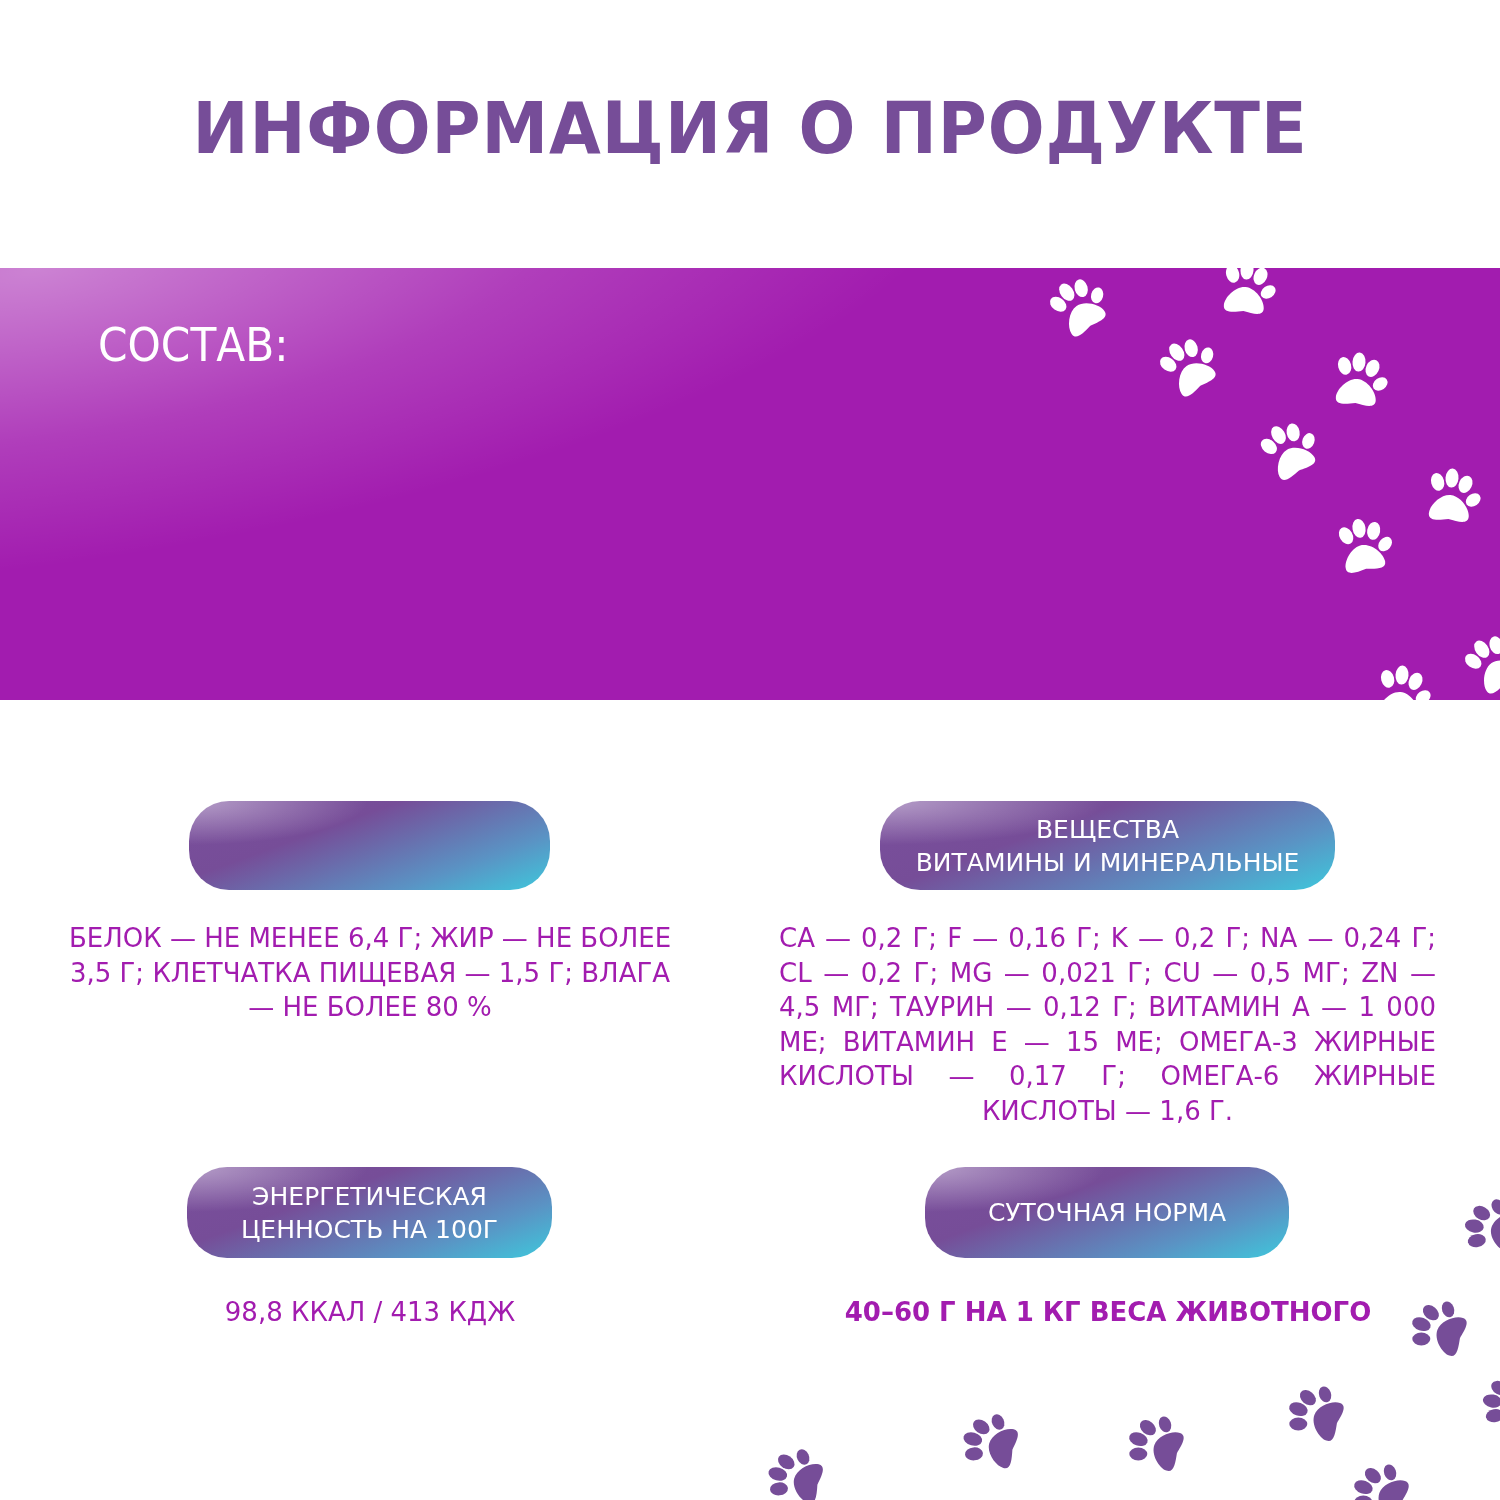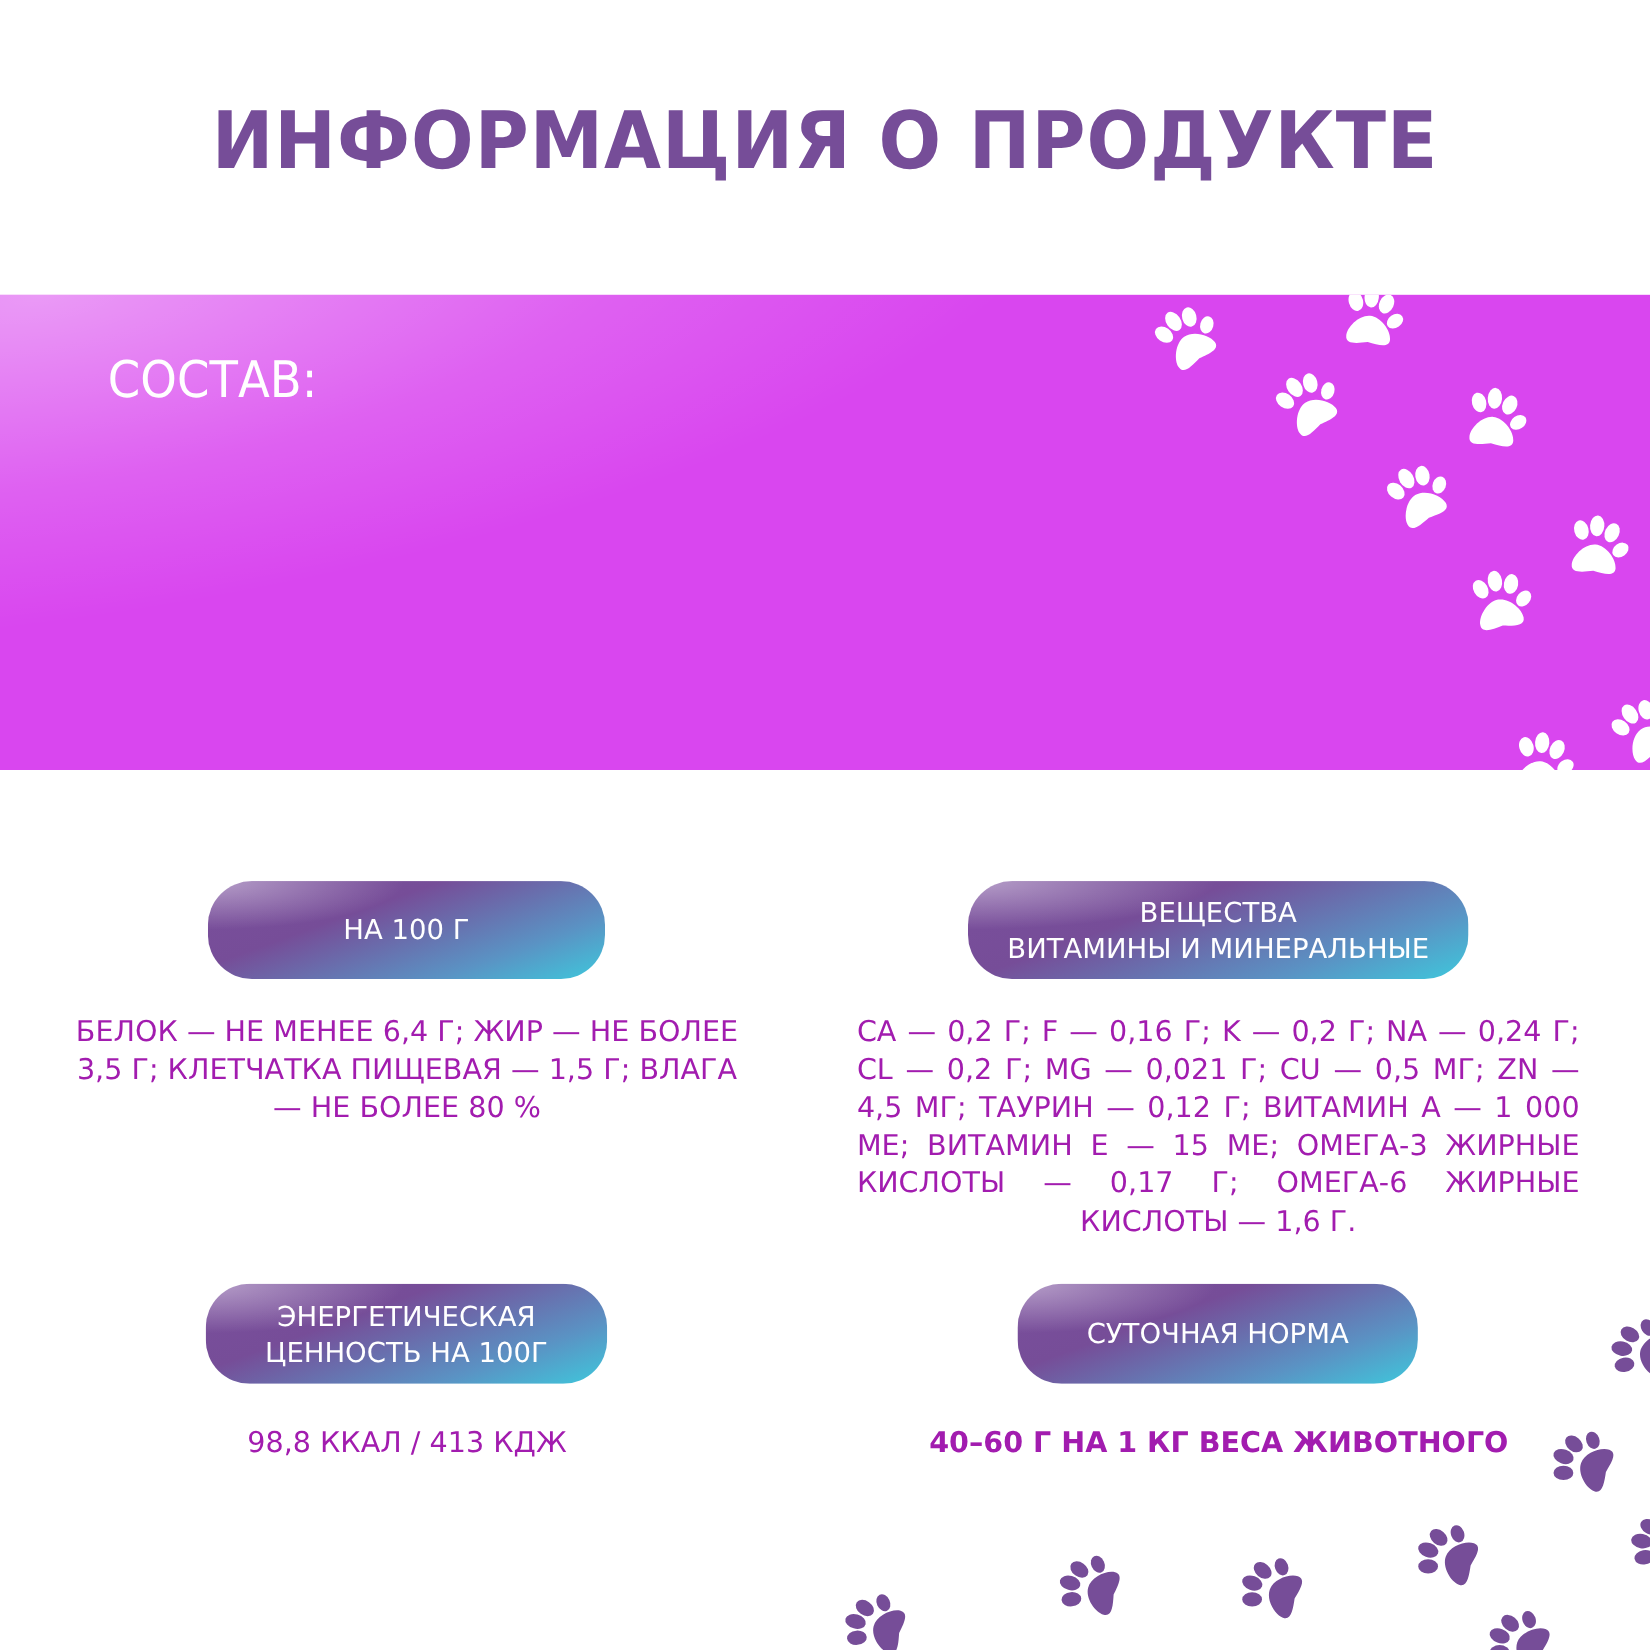--- a/index.html
+++ b/index.html
@@ -8,21 +8,21 @@
     background: #ffffff; font-family: "Liberation Sans", "DejaVu Sans", sans-serif;
   }
   .page-title {
     position: absolute; top: 86px; left: 0; width: 1500px; text-align: center;
     font-size: 72px; font-weight: 700; color: #764d98; letter-spacing: 1px;
     font-family: "DejaVu Sans", sans-serif;
     transform: scaleX(0.93);
   }
   .band {
     position: absolute; left: 0; top: 268px; width: 1500px; height: 432px;
-    background: #d946ef;
+    background: #a21caf;
     overflow: hidden;
   }
   .band::before {
     content: ""; position: absolute; left: -200px; top: -250px; width: 1200px; height: 500px;
     background: radial-gradient(ellipse at 20% 40%, rgba(255,255,255,0.45) 0%, rgba(255,255,255,0.15) 40%, rgba(255,255,255,0) 70%);
     transform: rotate(-8deg);
   }
   .band-heading {
     position: absolute; left: 98px; top: 50px; color: #fff; font-size: 46px;
     font-family: "DejaVu Sans", sans-serif; font-weight: 400; transform-origin: left; transform: scaleX(0.92);
@@ -93,21 +93,20 @@
   <svg class="paw" style="left:1460px;top:365px" width="70" height="70" viewBox="-35 -35 70 70">
       <use href="#paw" fill="#fff" transform="rotate(-35)"></use>
     </svg>
   <svg class="paw" style="left:1365px;top:395px" width="70" height="70" viewBox="-35 -35 70 70">
       <use href="#paw" fill="#fff" transform="rotate(5)"></use>
     </svg>
 </div>
 
 <div class="pill" style="left:189px;top:801px;width:361px;height:89px;">
   <div>
-    <div>НА 100 Г</div>
   </div>
 </div>
 <div class="info-text" style="left:58px;top:921px;width:624px;">БЕЛОК — НЕ МЕНЕЕ 6,4 Г; ЖИР — НЕ БОЛЕЕ 3,5 Г; КЛЕТЧАТКА ПИЩЕВАЯ — 1,5 Г; ВЛАГА — НЕ БОЛЕЕ 80 %</div>
 
 <div class="pill" style="left:880px;top:801px;width:455px;height:89px;">
   <div>
     <div>ВЕЩЕСТВА</div>
     <div>ВИТАМИНЫ И МИНЕРАЛЬНЫЕ</div>
   </div>
 </div>

